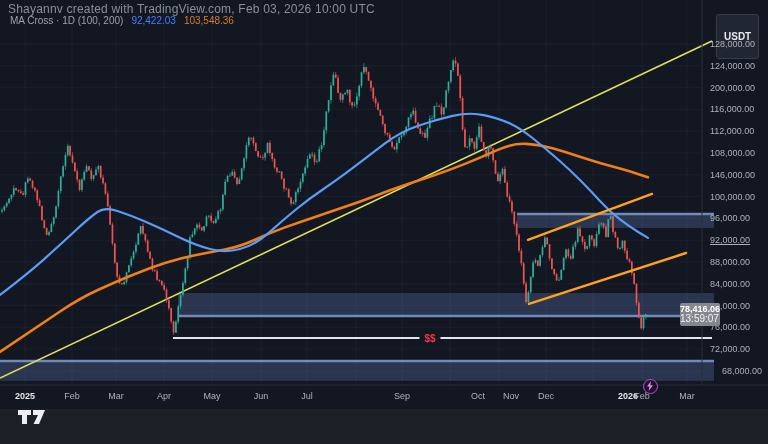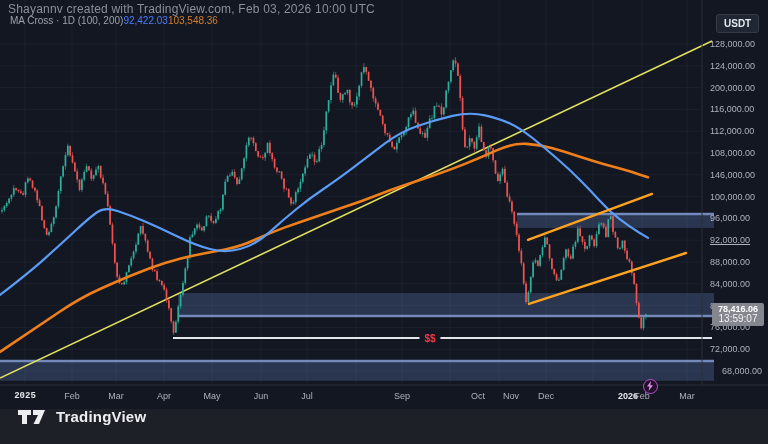--- a/index.html
+++ b/index.html
@@ -1,31 +1,31 @@
 <!DOCTYPE html>
 <html><head>
 <meta charset="utf-8">
 <style>
   html,body{margin:0;padding:0;background:#0c0e14;}
   *{box-sizing:border-box;}
   #stage{position:relative;width:768px;height:444px;background:#131722;overflow:hidden;
          font-family:"Liberation Sans",sans-serif;color:#b2b5be;}
   #plot{position:absolute;left:0;top:0;}
   .attribution{position:absolute;left:8px;top:2px;font-size:12px;color:#8b8f9a;letter-spacing:.2px;}
-  .legend{position:absolute;left:10px;top:15px;font-size:10px;display:flex;align-items:center;}
+  .legend{position:absolute;left:10px;top:15px;font-size:10px;display:flex;gap:8px;align-items:center;}
   .legend .title{color:#9da1ab;}
   .legend .v100{color:#4a7dff;}
   .legend .v200{color:#d57e2a;}
   .usdt-badge{position:absolute;left:716px;top:14px;background:#212633;border:1px solid #363b47;
-              border-radius:3px;color:#e6e9ef;font-size:10px;font-weight:bold;padding:3px 7px;}
+              border-radius:3px;color:#e6e9ef;font-size:10px;font-weight:bold;padding:16px 7px;}
   .p-label{position:absolute;left:710px;width:56px;text-align:left;font-size:9px;color:#aeb1bb;transform:translateY(-50%);}
   .t-label{position:absolute;top:391px;font-size:9px;color:#aeb1bb;transform:translateX(-50%);}
   .t-label.bold{color:#e4e6ea;font-weight:bold;}
-  .last-price{position:absolute;left:712px;width:52px;background:#85878f;border-radius:2px;
-              text-align:center;padding:1px 0 2px 0;line-height:10px;z-index:5;}
+  .last-price{position:absolute;left:680px;width:40px;background:#85878f;border-radius:2px;
+              padding:1px 0 2px 0;line-height:10px;z-index:5;}
   .last-price .lp{font-size:9px;color:#ffffff;font-weight:bold;}
   .last-price .cd{font-size:10px;color:#f2f3f5;}
   .dollar-label{position:absolute;background:#131722;color:#f23645;font-weight:bold;font-size:10px;
                 padding:0 5px;transform:translate(-50%,-50%);z-index:3;}
   .event-icon{position:absolute;width:15px;height:15px;border-radius:50%;border:1.5px solid #bb4fd1;
               background:#23102c;display:flex;align-items:center;justify-content:center;z-index:6;}
   .bottom-strip{position:absolute;left:0;top:409px;width:768px;height:35px;background:#1d2027;}
   .tv-logo{position:absolute;left:18px;top:407px;display:flex;align-items:center;gap:8px;}
   .tv-logo .wordmark{color:#eceef1;font-size:15px;font-weight:bold;letter-spacing:.2px;}
 </style>
@@ -654,21 +654,21 @@
       <div class="p-label" style="top: 218.4px;">96,000.00</div>
       <div class="p-label" style="top: 240.2px; text-decoration: underline;">92,000.00</div>
       <div class="p-label" style="top: 262px;">88,000.00</div>
       <div class="p-label" style="top: 283.8px;">84,000.00</div>
       <div class="p-label" style="top: 305.6px;">80,000.00</div>
       <div class="p-label" style="top: 327.4px;">76,000.00</div>
       <div class="p-label" style="top: 349.2px;">72,000.00</div>
       <div class="p-label" style="top: 371px; margin-left: 12px;">68,000.00</div>
     </div>
   <div id="time-axis">
-      <div class="t-label bold" style="left: 25px; font-family: Liberation Mono, monospace;">2025</div>
+      <div class="t-label bold" style="left: 25px;">2025</div>
       <div class="t-label" style="left: 72px;">Feb</div>
       <div class="t-label" style="left: 116px;">Mar</div>
       <div class="t-label" style="left: 164px;">Apr</div>
       <div class="t-label" style="left: 212px;">May</div>
       <div class="t-label" style="left: 261px;">Jun</div>
       <div class="t-label" style="left: 307px;">Jul</div>
       <div class="t-label" style="left: 362px; margin-top: 24px;">Aug</div>
       <div class="t-label" style="left: 402px;">Sep</div>
       <div class="t-label" style="left: 450px; margin-left: 28px;">Oct</div>
       <div class="t-label" style="left: 499px; margin-left: 12px;">Nov</div>
@@ -690,16 +690,15 @@
       <path d="M5 0 L1 5.6 L3.4 5.6 L2.6 10 L7 4.2 L4.4 4.2 Z" fill="#d98ae6"></path>
     </svg>
   </div>
 
   <div class="bottom-strip"></div>
   <div class="tv-logo">
     <svg width="30" height="19" viewBox="0 0 30 19">
       <polygon points="0,3 13,3 13,8 9,8 9,17 4,17 4,8 0,8" fill="#eceef1"></polygon>
       <polygon points="15,3 27,3 21,17 15.5,17 20,8 15,8" fill="#eceef1"></polygon>
     </svg>
-    <span class="wordmark">TradingView</span>
   </div>
 
 </div>
 
 </body></html>

